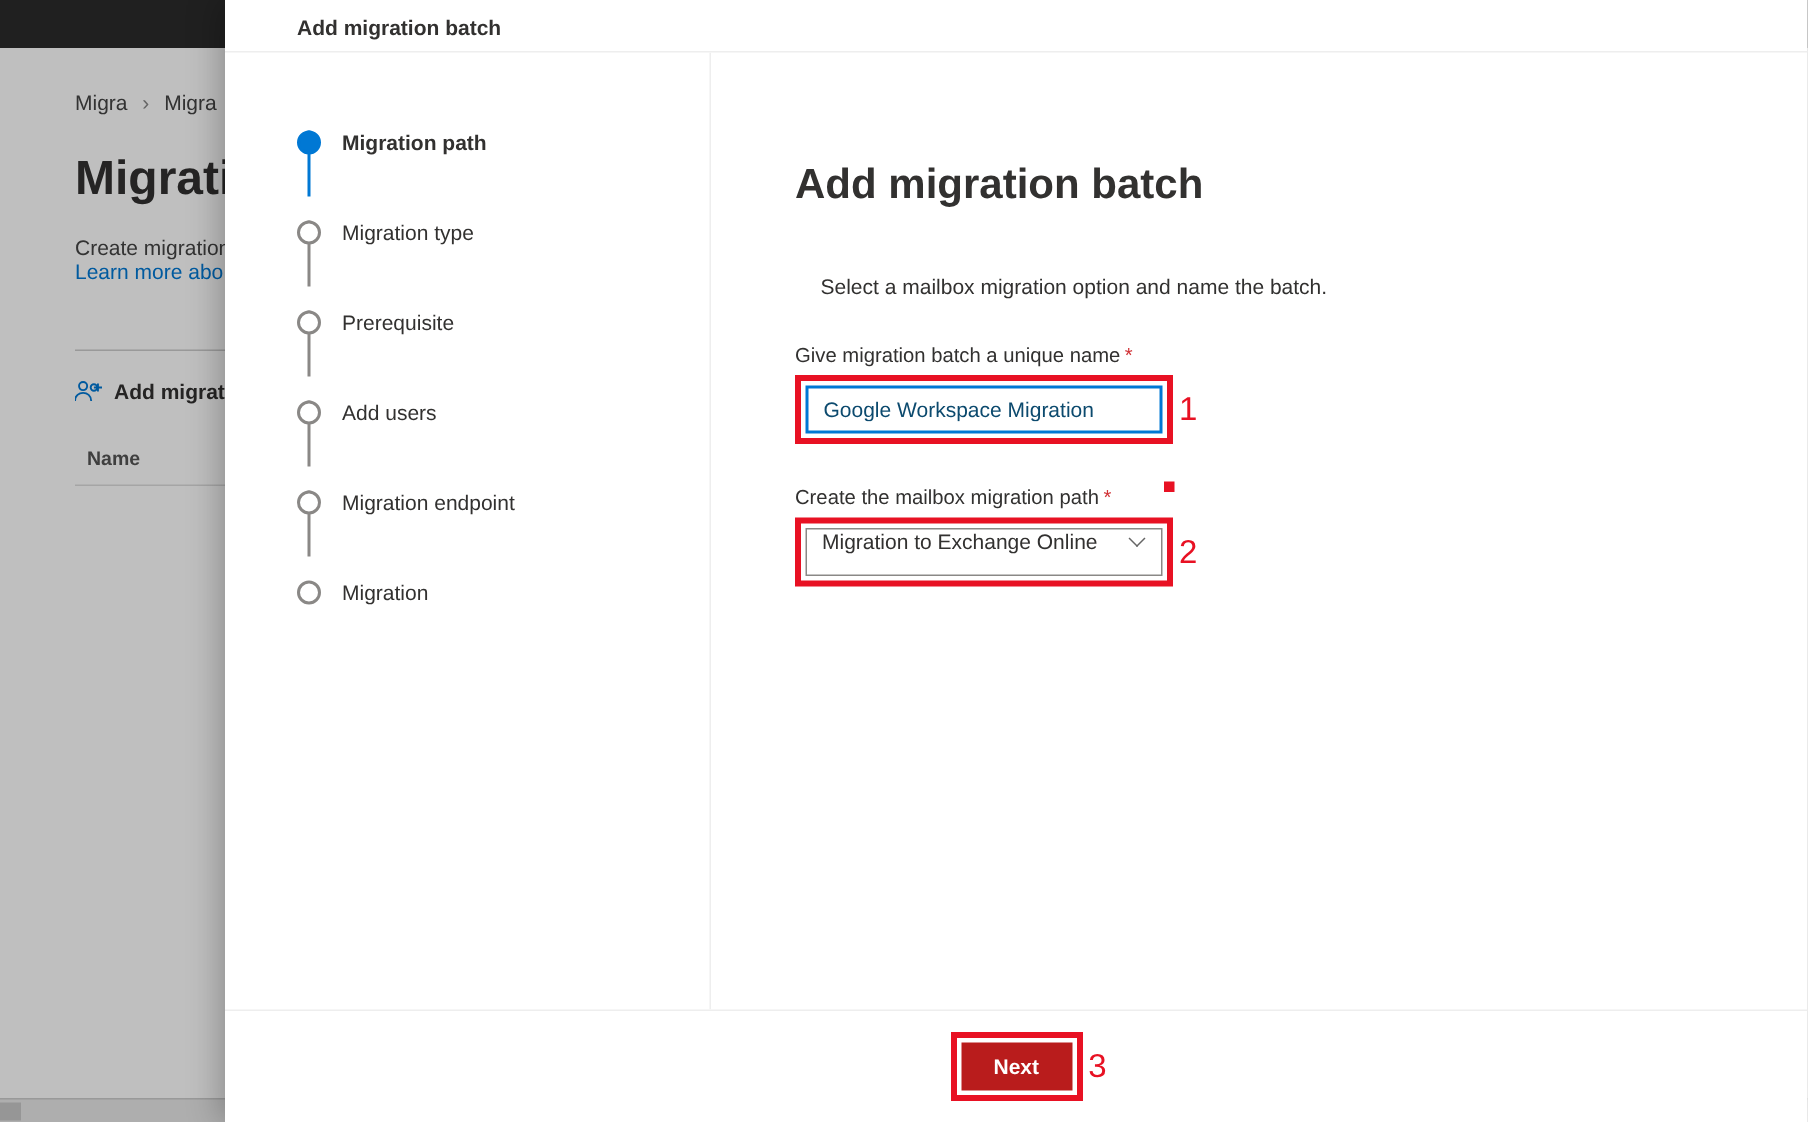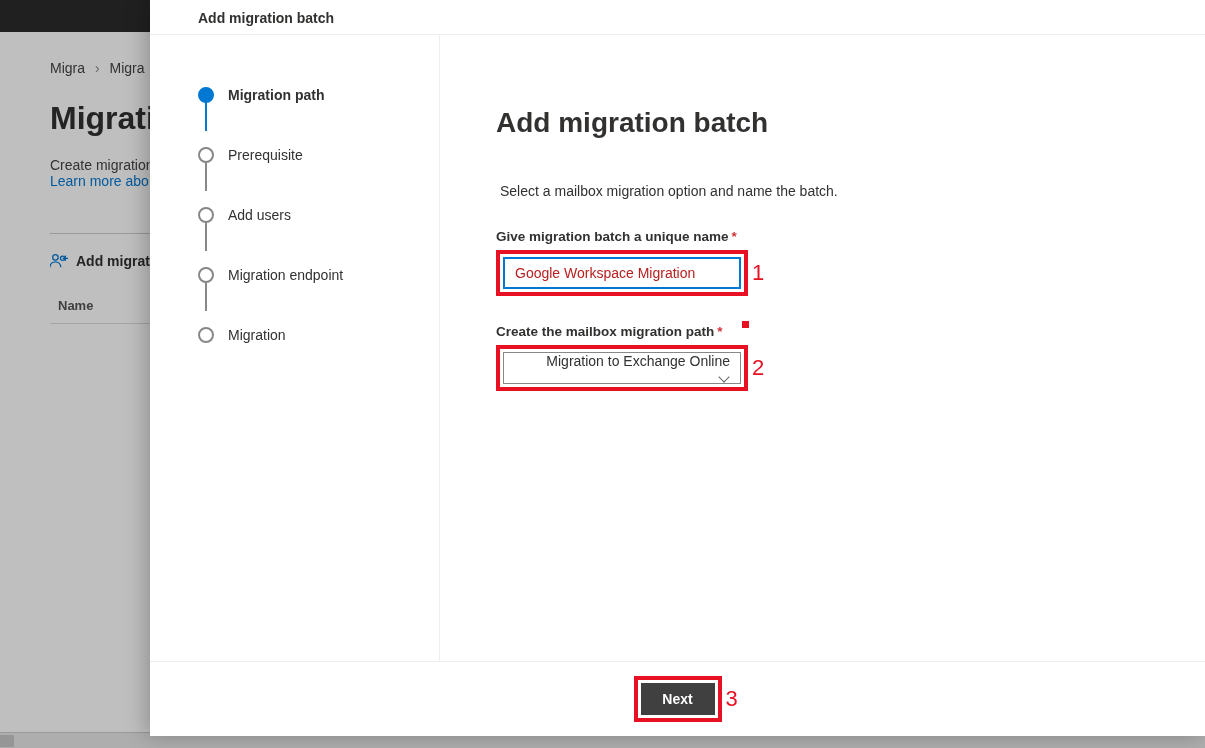--- a/index.html
+++ b/index.html
@@ -36,36 +36,36 @@
     position: absolute; left:0; right:0; bottom:0; height:16px;
     background: #e8e8e8; border-top: 1px solid #ccc;
   }
   .bg-scroll::before {
     content:""; position:absolute; left:0; top:2px; width:14px; height:12px;
     background:#c8c8c8;
   }
 
   
   .panel {
-    position: absolute; top: 0; right: 0; bottom: 12px;
+    position: absolute; top: 0; right: 0; bottom: 0;
     width: 1055px;
     background: #fff;
     box-shadow: -4px 0 20px rgba(0,0,0,0.25);
     display: flex; flex-direction: column;
   }
   .panel-header {
     padding: 10px 48px 8px;
     font-size: 14px; font-weight: 700;
     border-bottom: 1px solid #eee;
   }
   .panel-body {
     flex: 1; display: flex; overflow: hidden;
   }
   .stepper-col {
-    width: 290px; padding: 30px 20px 20px 48px;
+    width: 324px; padding: 30px 20px 20px 48px;
     border-right: 1px solid #eee;
   }
   .content-col {
     flex: 1; padding: 72px 56px 20px 56px; position: relative;
   }
 
   
   .stepper { position: relative; }
   .step { position: relative; display: flex; align-items: center; min-height: 60px; }
   .step .bullet {
@@ -77,45 +77,44 @@
   .step .label { margin-left: 14px; font-size: 14px; color: #323130; }
   .step.active .label { font-weight: 700; }
   .step .line {
     position: absolute; left: 7px; top: 22px; width: 2px; height: 44px;
     background: #8a8886; z-index: 1;
   }
   .step.active .line { background: #0078d4; }
 
   
   .content-col h1 { font-size: 28px; font-weight: 700; margin: 0 0 44px; }
-  .helper { font-size: 14px; color: #323130; margin: 4px 4px 30px; }
-  .field-label { font-size: 13.5px; font-weight: 700; margin: 12px 0 6px; }
+  .helper { font-size: 14px; color: #323130; margin: 4px 17px 30px; }
+  .field-label { font-size: 13.5px; font-weight: 400; margin: 12px 0 6px; }
   .req { color: #d13438; margin-left: 3px; }
 
   .hl-box-red { border: 4px solid #e81123; padding: 3px; position: relative; }
   .annot {
     position: absolute; left: 100%; top: 50%; transform: translateY(-50%);
     margin-left: 8px; font-size: 22px; color: #e81123; font-weight: 400;
   }
   .annot-sq {
     position: absolute; width: 7px; height: 7px; background: #e81123;
   }
 
   .name-input {
     width: 100%; height: 32px;
     border: 2px solid #0078d4; outline: none;
-    font-size: 14px; padding: 0 10px; color: #b91c1c;
+    font-size: 14px; padding: 0 10px; color: #0c4a6e;
   }
   .select-box {
     width: 100%; height: 32px;
     border: 1px solid #8a8886; background: #fff;
     font-size: 14px; padding: 0 10px;
-    display: flex; align-items: flex-end; justify-content: space-between;
+    display: flex; align-items: flex-start; justify-content: space-between;
     cursor: pointer;
-    flex-direction: column;
   }
   .chevdown {
     width: 12px; height: 12px; position: relative;
   }
   .chevdown::before {
     content:""; position:absolute; left:2px; top:2px;
     width:7px; height:7px; border-right:1.5px solid #666; border-bottom:1.5px solid #666;
     transform: rotate(45deg);
   }
 
@@ -123,21 +122,21 @@
 
   
   .panel-footer {
     border-top: 1px solid #eee;
     padding: 14px 0;
     display: flex; justify-content: center;
   }
   .next-wrap { position: relative; }
   .next-btn {
     min-width: 74px; height: 32px;
-    background: #404040; color: #fff; border: none;
+    background: #b91c1c; color: #fff; border: none;
     font-size: 14px; font-weight: 600; cursor: pointer;
     padding: 0 18px;
   }
 
   .peoplesvg { width:18px; height:18px; }
 </style>
 </head>
 <body>
 
 <div class="bg-page">
@@ -173,20 +172,25 @@
   <div class="panel-body">
     <div class="stepper-col">
       <div class="stepper" id="stepper">
           <div class="step active">
             <div class="bullet"></div>
             <div class="label">Migration path</div>
             <div class="line"></div>
           </div>
           <div class="step">
             <div class="bullet"></div>
+            <div class="label">Migration type</div>
+            <div class="line"></div>
+          </div>
+          <div class="step">
+            <div class="bullet"></div>
             <div class="label">Prerequisite</div>
             <div class="line"></div>
           </div>
           <div class="step">
             <div class="bullet"></div>
             <div class="label">Add users</div>
             <div class="line"></div>
           </div>
           <div class="step">
             <div class="bullet"></div>

